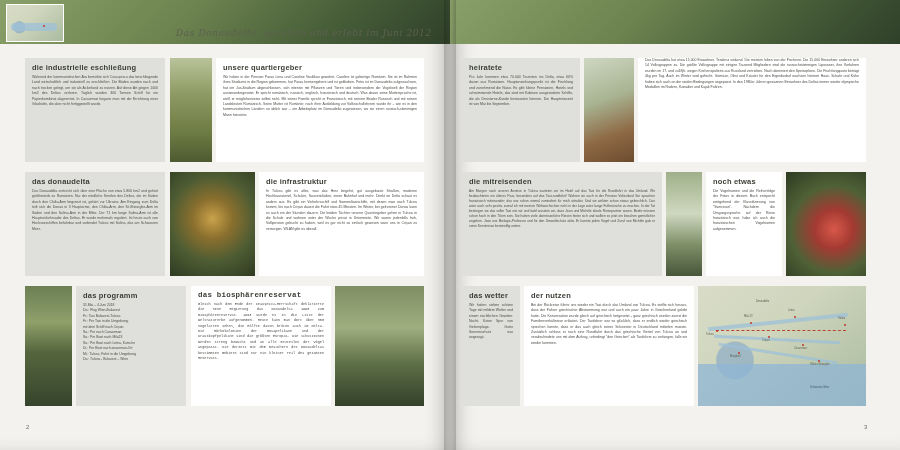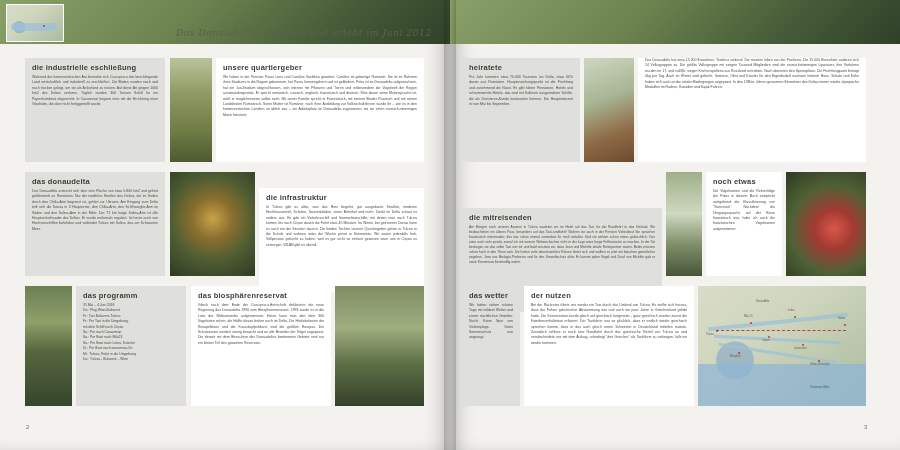--- a/index.html
+++ b/index.html
@@ -82,21 +82,21 @@
       <div class="bd">Wir haben in der Pension Parau Lena und Caroline Vasilikou gewohnt. Caroline ist gebürtige Rumänin. Sie ist im Rahmen ihres Studiums in die Region gekommen, hat Parau kennengelernt und ist geblieben. Petru ist im Donaudelta aufgewachsen, hat ein Jus-Studium abgeschlossen, sich intensiv mit Pflanzen und Tieren und insbesondere der Vogelwelt der Region auseinandergesetzt. Er spricht rumänisch, russisch, englisch, französisch und deutsch. Was davon seine Muttersprache ist, weiß er möglicherweise selbst nicht. Mit seiner Familie spricht er Französisch, mit seinem Bruder Russisch und mit seinen Landsleuten Rumänisch. Seine Mutter ist Rumänin; nach ihrer Ausbildung zur Volksschullehrerin wurde ihr – wie es in den kommunistischen Ländern so üblich war – ein Arbeitsplatz im Donaudelta zugewiesen, wo sie einen russisch-stämmigen Mann heiratete.</div>
     </div>
 
     <div class="panel grey" style="left:25px;top:172px;width:140px;height:104px;">
       <div class="hd">das donaudelta</div>
       <div class="bd">Das Donaudelta erstreckt sich über eine Fläche von etwa 5.800 km2 und gehört größtenteils zu Rumänien. Nur der nördliche Streifen des Deltas, der im Süden durch den Chilia-Arm begrenzt ist, gehört zur Ukraine. Am Eingang zum Delta teilt sich die Donau in 3 Hauptarme, den Chilia-Arm, den St.Gheorghe-Arm im Süden und den Sulina-Arm in der Mitte. Der 71 km lange Sulina-Arm ist alle Hauptverkehrsader des Deltas. Er wurde mehrmals reguliert. Ist heute auch von Hochseeschiffen befahrbar und verbindet Tulcea mit Sulina, das am Schwarzen Meer.</div>
     </div>
 
     <div class="imgbox ph-bird" style="left:170px;top:172px;width:85px;height:104px;"></div>
 
-    <div class="panel white" style="left:259px;top:172px;width:165px;height:104px;margin-top:16px;">
+    <div class="panel white" style="left:259px;top:172px;width:165px;height:104px;">
       <div class="hd">die infrastruktur</div>
       <div class="bd">In Tulcea gibt es alles, was das Herz begehrt, gut ausgebaute Straßen, moderne Hochhausviertel, Schulen, Souvenirläden, einen Bahnhof und mehr. Direkt im Delta schaut es anders aus. Es gibt ein Verkehrsschiff und Sammeltaxischiffe, mit denen man nach Tulcea kommt, bis nach Crișan dauert die Fahrt etwa 45 Minuten. Im Winter, bei gefrorener Donau kann es auch ein der Stunden dauern. Die beiden Töchter unserer Quartiergeber gehen in Tulcea in die Schule und wohnen unter der Woche privat in Untermiete. Wir waren jedenfalls froh, Vollpension gebucht zu haben, weil es gar nicht so einfach gewesen wäre uns in Crișan zu versorgen. WLAN gibt es überall.</div>
     </div>
 
     <div class="imgbox ph-water" style="left:25px;top:286px;width:47px;height:120px;"></div>
 
     <div class="panel grey" style="left:76px;top:286px;width:110px;height:120px;">
       <div class="hd">das programm</div>
       <div class="prog">
         <span class="listline">31.Mai – 4.Juni 2018</span>
@@ -106,21 +106,21 @@
         <span class="listline">mit dem Schiff nach Crișan</span>
         <span class="listline">Sa.: Per nach Caraorman</span>
         <span class="listline">So.: Per Boot nach Mila23</span>
         <span class="listline">So.: Per Boot nach Letea, Kutsche</span>
         <span class="listline">Di.: Per Boot nach anaorman-Ort</span>
         <span class="listline">Mi.: Tulcea, Fahrt in die Umgebung</span>
         <span class="listline">Do.: Tulcea - Bukarest – Wien</span>
       </div>
     </div>
 
-    <div class="panel white" style="left:191px;top:286px;width:140px;height:120px;">
+    <div class="panel white" style="left:191px;top:286px;width:140px;height:120px;font-family:Liberation Mono, monospace;">
       <div class="hd">das biosphärenreservat</div>
       <div class="bd">Gleich nach dem Ende der Ceaușescu-Herrschaft deklarierte die neue Regierung das Donaudelta 1990 zum Biosphärenreservat. 1993 wurde es in die Liste der Weltnaturerbe aufgenommen. Heute kann man dort über 300 Vogelarten sehen, die Hälfte davon brüten auch im Delta. Die Hörkokolonien der Rosapelikane und der Krauskopfpelikane sind die größten Europas. Die Schutzzonen werden streng bewacht und an alle Bruteilen der Vögel angepasst. Die derzeit mit dem Besuchern des Donaudeltas bestimmten Gebiete sind nur ein kleiner Teil des gesamten Reservats.</div>
     </div>
 
     <div class="imgbox ph-lily" style="left:335px;top:286px;width:89px;height:120px;"></div>
 
     <div class="pgnum" style="left:26px;top:424px;">2</div>
   </div>
 
   <div class="page right">
@@ -131,21 +131,21 @@
       <div class="hd">heiratete</div>
       <div class="bd">Pro Jahr kommen etwa 70.000 Touristen ins Delta, etwa 60% davon aus Rumänien. Hauptanziehungspunkt ist der Fischfang und zunehmend die Natur. Es gibt kleine Pensionen, Hotels und schwimmende Hotels, das sind mit Kabinen ausgestattete Schiffe, die als Dreisterne-Kunde bestaunten können. Die Hauptreisezeit ist von Mai bis September.</div>
     </div>
 
     <div class="imgbox ph-goat" style="left:134px;top:58px;width:50px;height:104px;"></div>
 
     <div class="panel white" style="left:188px;top:58px;width:228px;height:104px;">
       <div class="bd">Das Donaudelta hat etwa 15.000 Einwohner. Tendenz sinkend. Die meisten leben von der Fischerei. Die 15.000 Einwohner anderen sich 14 Volksgruppen zu. Die größte Volksgruppe mit einigen Tausend Mitgliedern sind die russischstämmigen Lipovaner, ihre Vorfahren wurden im 17. und vu18jh. wegen Kirchenspaltens aus Russland vertrieben. Nach dominiert den Speisepläne. Die Fischfangquote beträgt 4kg pro Tag. Auch im Winter wird gefischt. Gemüse, Obst und Kräuter für den Eigenbedarf wachsen hinterm Haus. Schafe und Kühe haben sich auch an die sieden Bedingungen angepasst. In den 1980er Jahren gewannen Einwohner des Deltas immer wieder olympische Medaillen im Rudern, Kanadier und Kajak Fahren.</div>
     </div>
 
-    <div class="panel grey" style="left:12px;top:172px;width:200px;height:104px;margin-top:36px;">
+    <div class="panel grey" style="left:12px;top:172px;width:200px;height:104px;">
       <div class="hd">die mitreisenden</div>
       <div class="bd small">Am Morgen nach unserer Anreise in Tulcea warteten wir im Hotel auf das Taxi für die Rundfahrt in das Umland. Wir beobachteten ein älteres Paar, besonders auf das Taxi-rundfahrt! Wahren sie auch in der Pension Volsisikouf Sie sprachen französisch miteinander; das war schon einmal zumindest für mich attraktiv. Und sie wirkten schon etwas gebrechlich. Das wäre auch sehr positiv, zumal ich mit meinen Wehwechschen nicht in der Lage wäre lange Fußmärsche zu machen. In der Tat bestiegen sie das selbe Taxi wie wir und bald wussten wir, dass Jean und Michéle ideale Reisepartner waren. Beide müssen schon hoch in den 70ern sein. Sie hatten viele abenteuerliche Reisen hinter sich und wollten es jetzt ein bisschen gemütlicher angehen. Jean war Biologie-Professor und für den Umweltschutz aktiv. Er kannte jeden Vogel und Zuruf von Michéle gab er seine Kenntnisse bereitwillig weiter.</div>
     </div>
 
     <div class="imgbox ph-pelican" style="left:216px;top:172px;width:36px;height:104px;"></div>
 
     <div class="panel white" style="left:256px;top:172px;width:76px;height:104px;">
       <div class="hd">noch etwas</div>
       <div class="bd">Die Vogelnamen und die Reihenfolge der Fotos in diesem Buch entspricht weitgehend der Klassifizierung von "Svensson". Nächdem die Umgangssprache auf der Reise französisch war, habe ich auch die französischen Vogelnamen aufgenommen.</div>
     </div>

